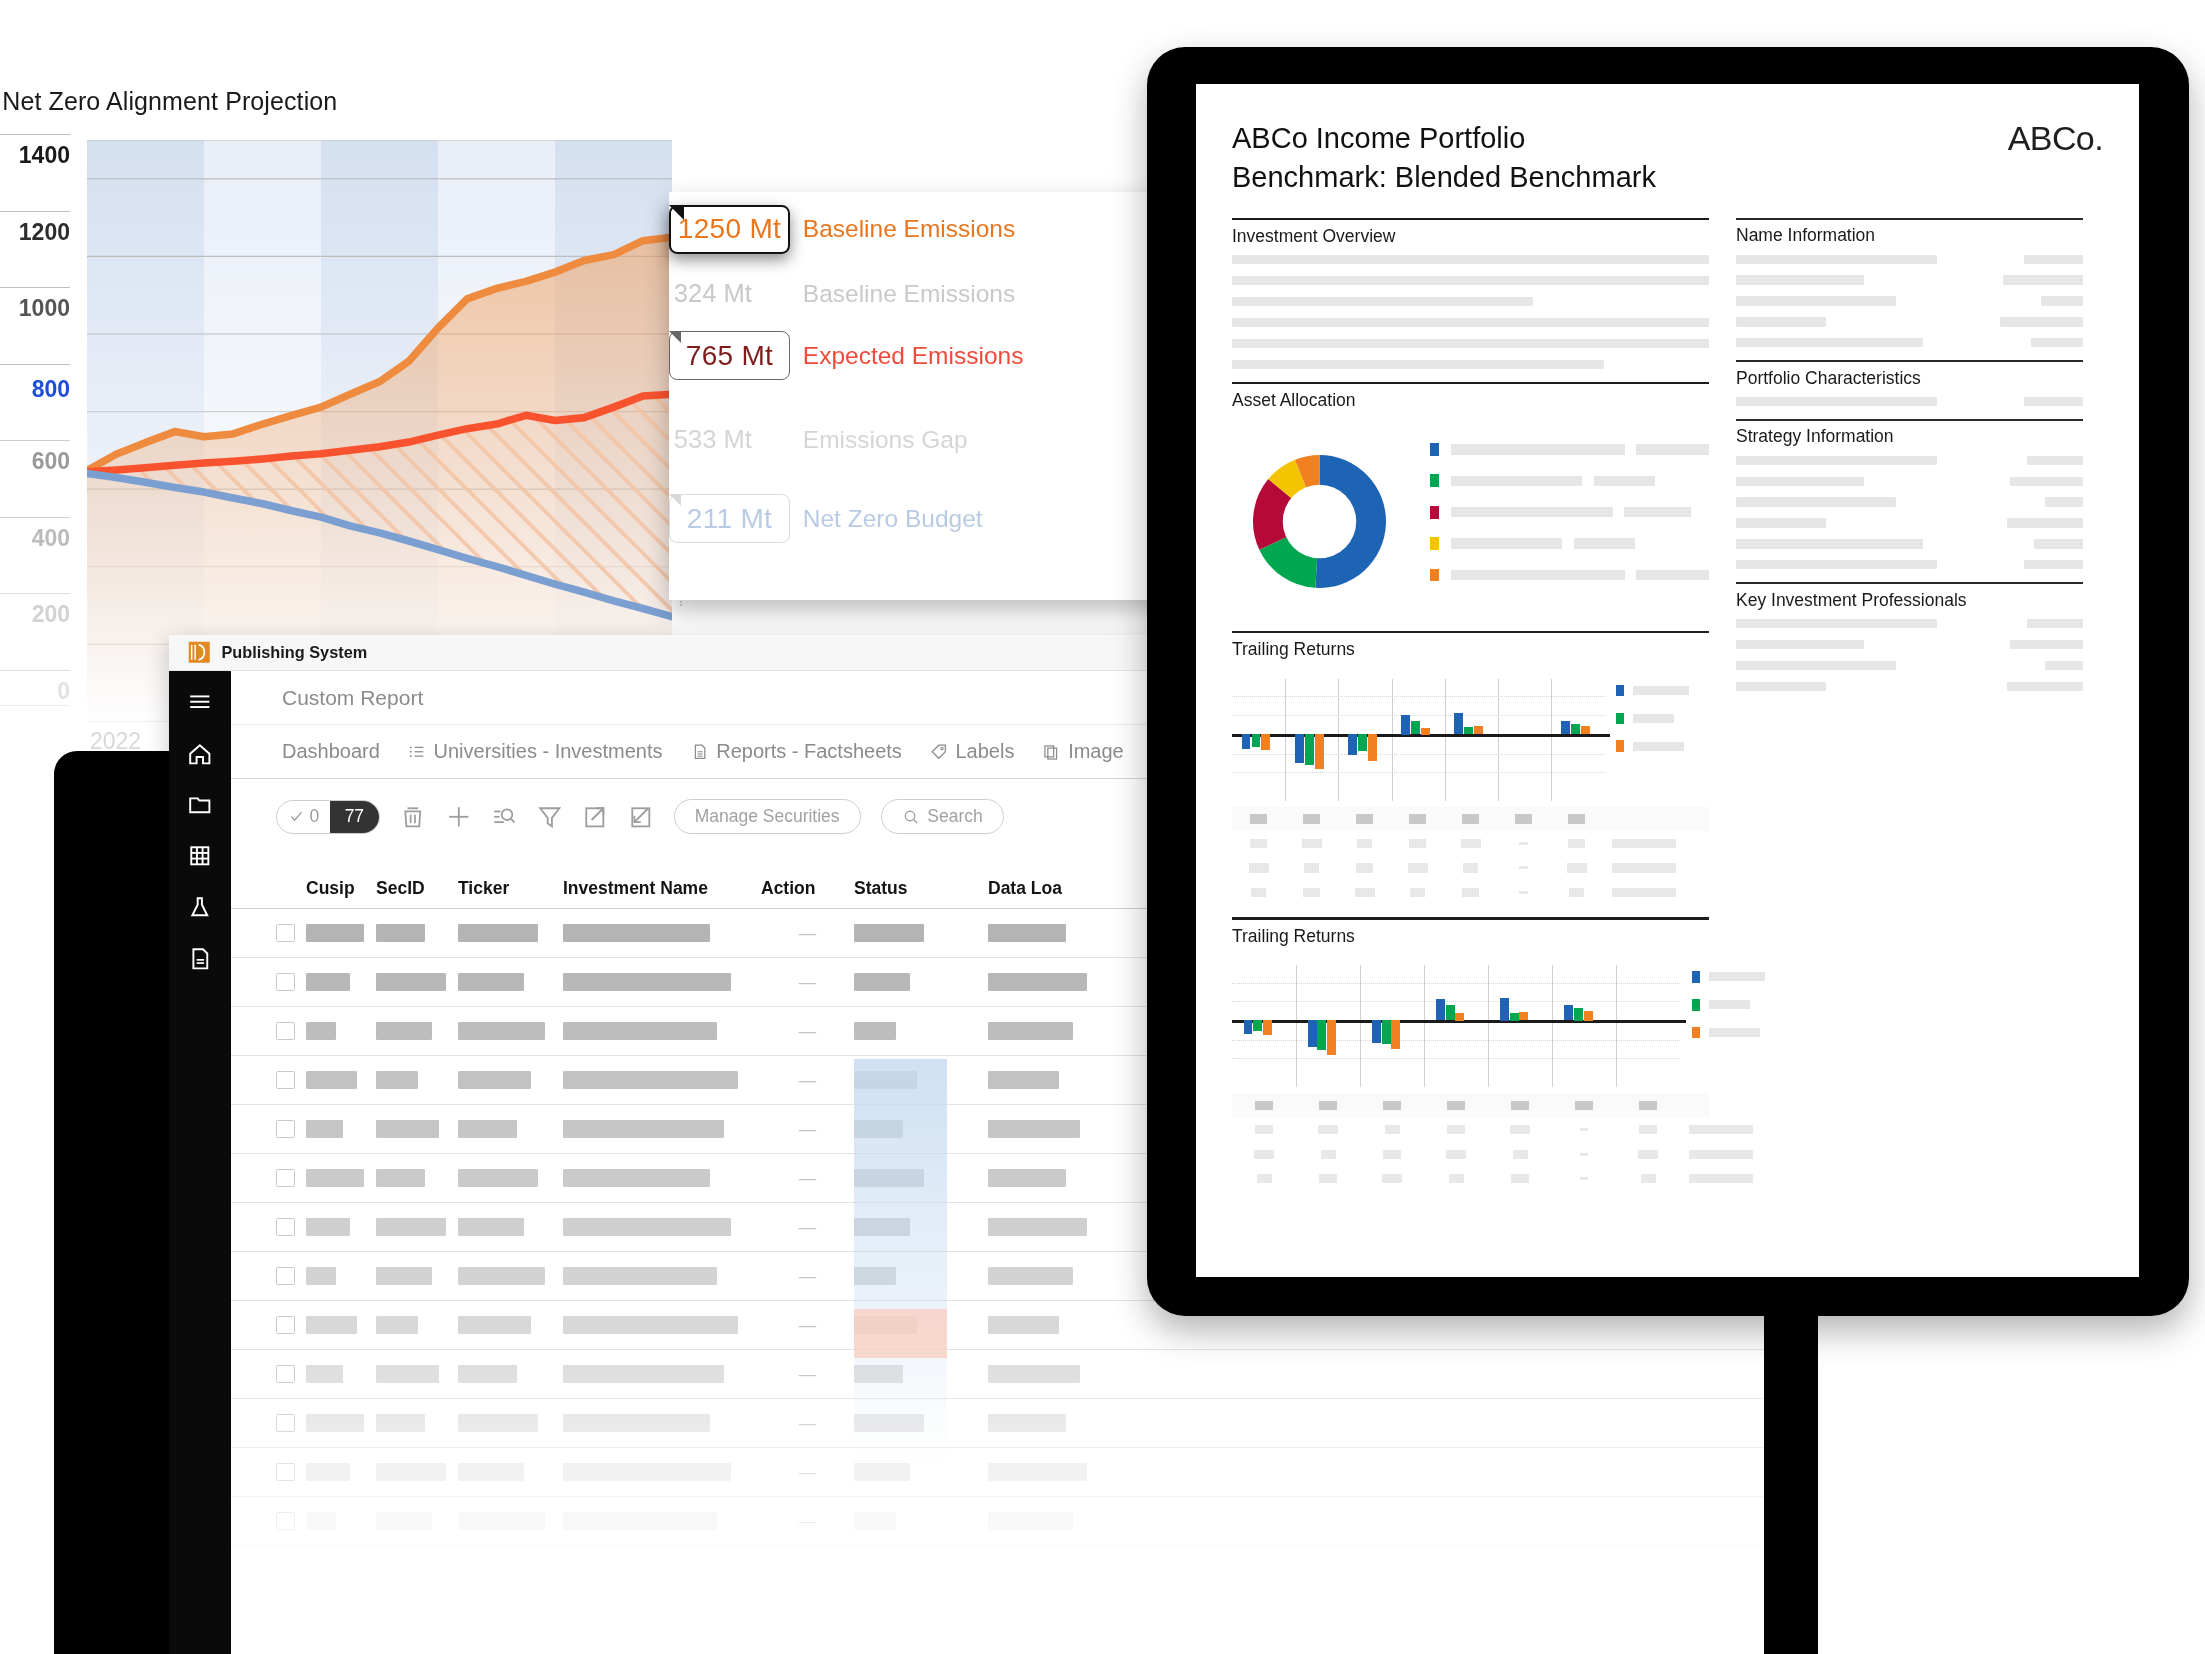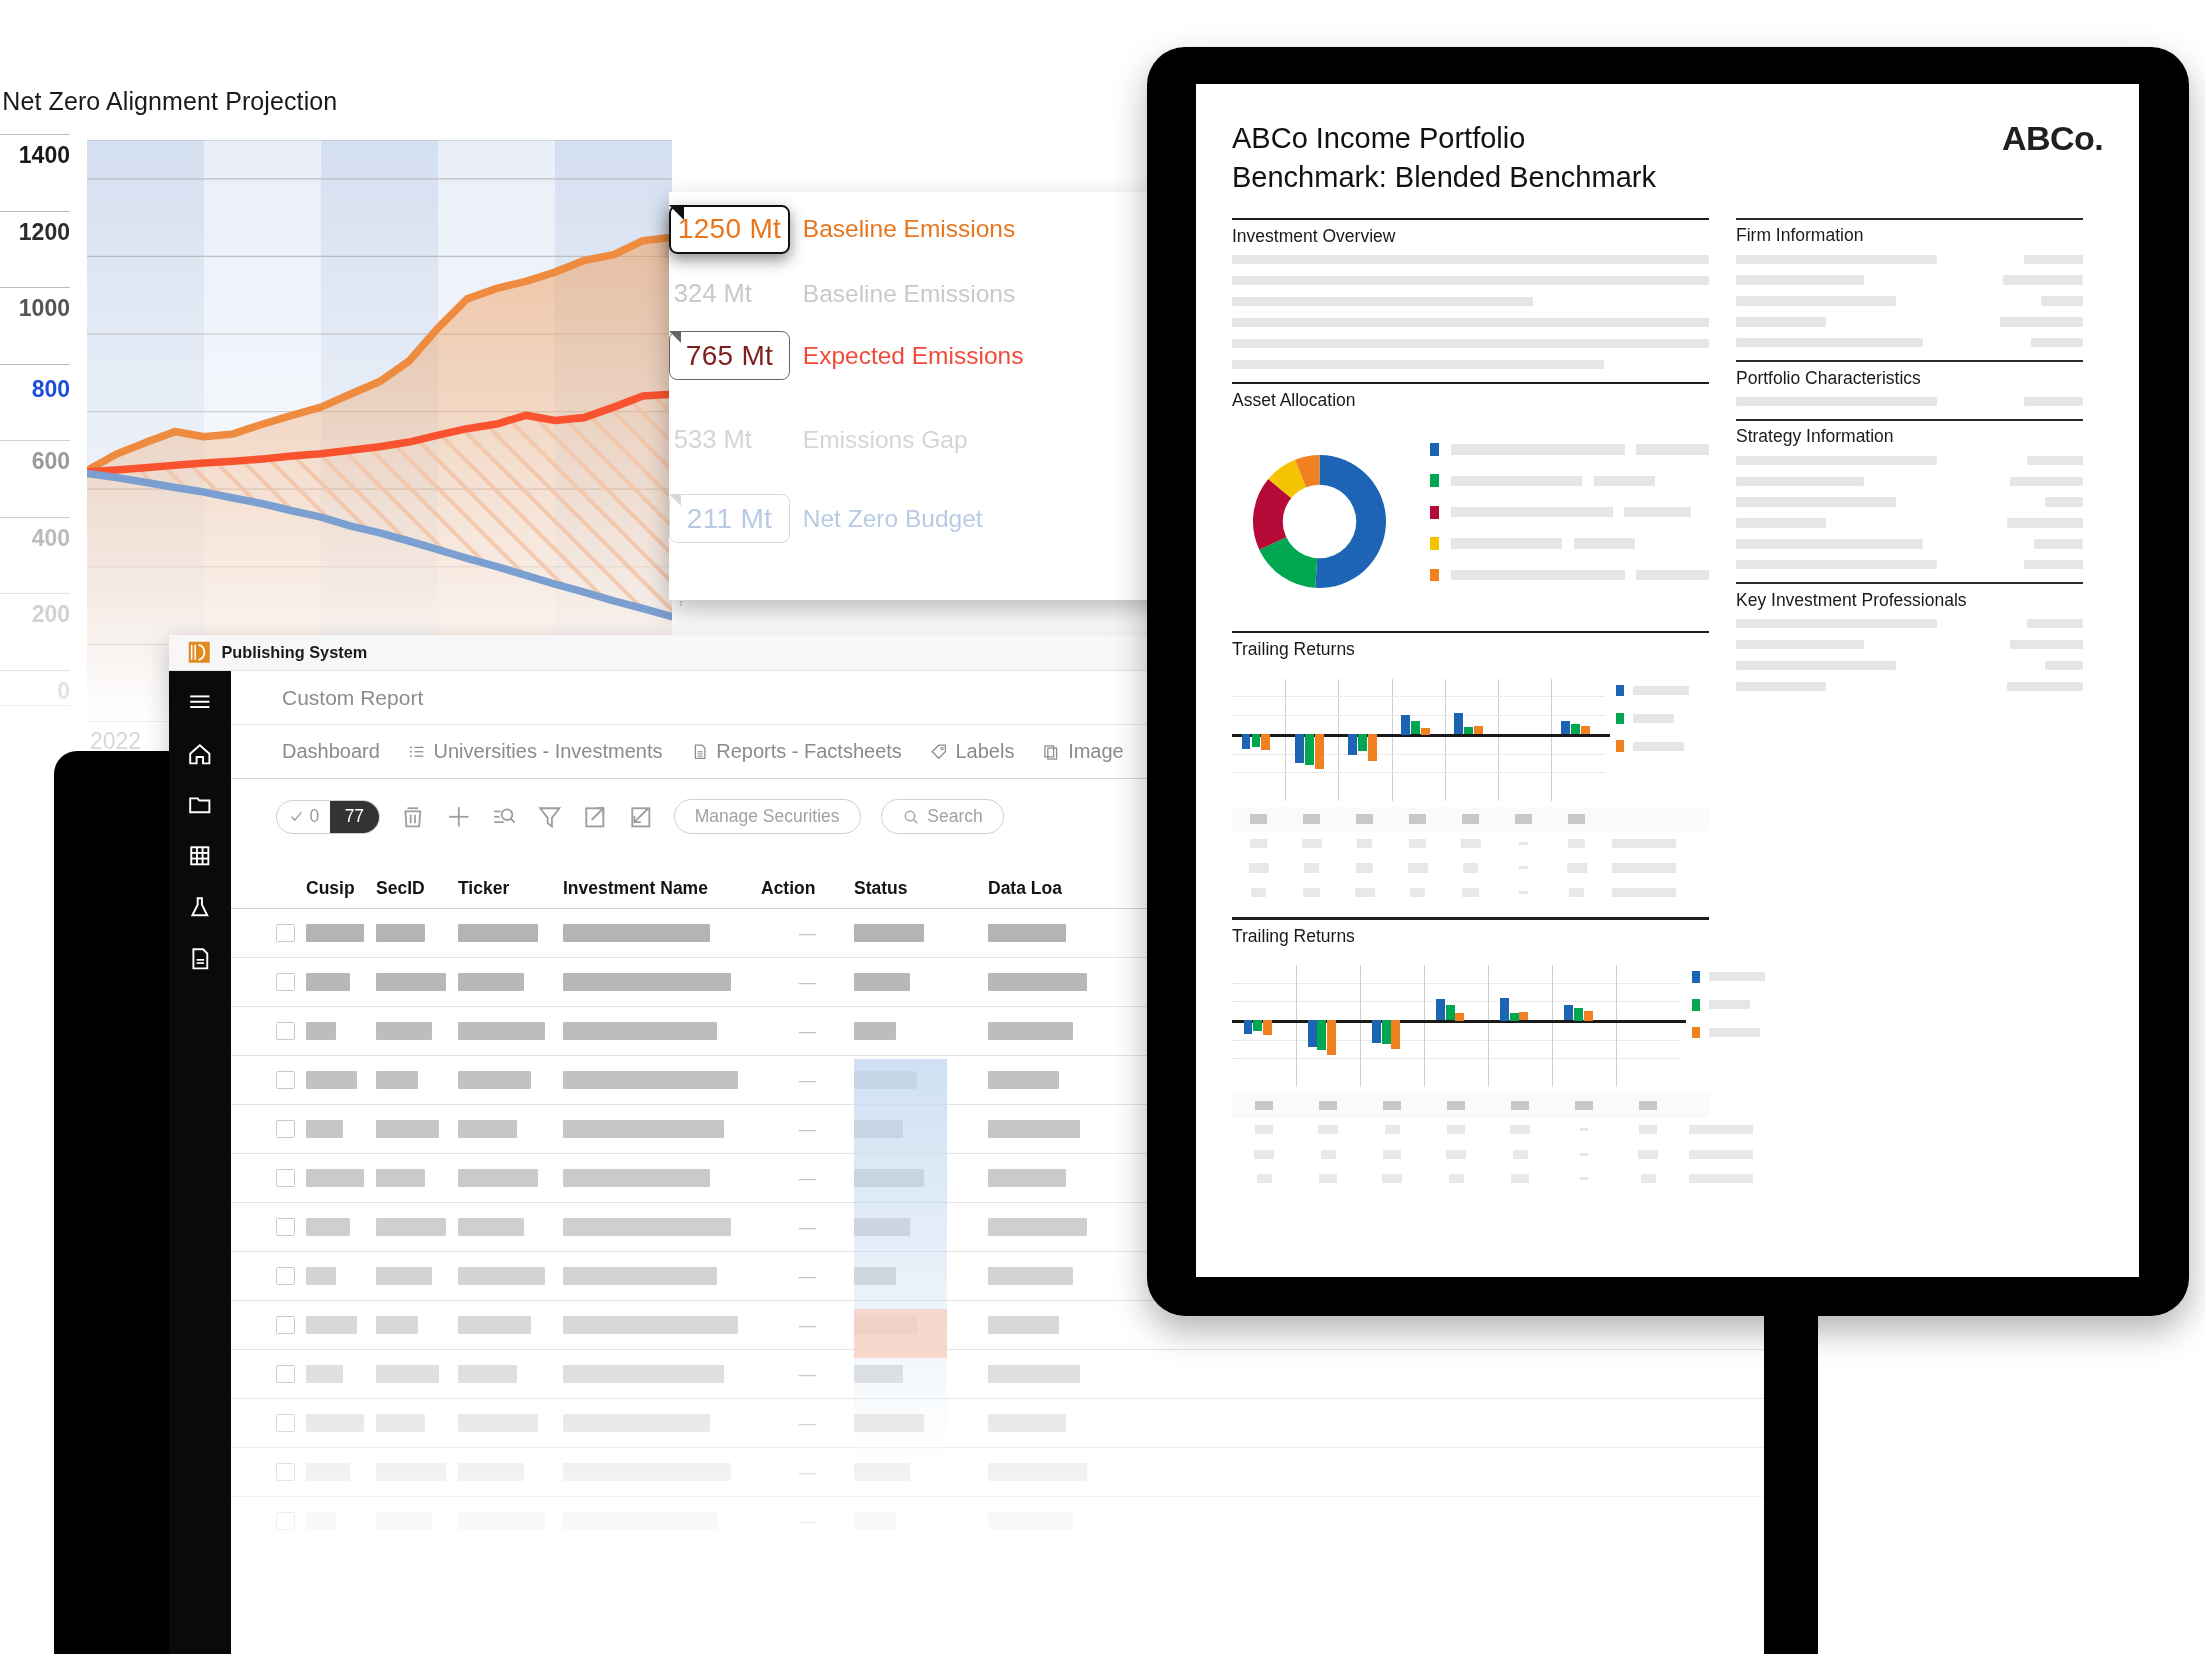--- a/index.html
+++ b/index.html
@@ -160,21 +160,21 @@
     position: absolute; left: 1147px; top: 47px; width: 1042px; height: 1269px;
     background: #000; border-radius: 38px;
     box-shadow: 0 15px 35px rgba(0,0,0,.3);
   }
   #tab-screen {
     position: absolute; left: 1196px; top: 84px; width: 943px; height: 1193px;
     background: #fff; overflow: hidden;
   }
   #rep-head { padding: 35px 36px 0 36px; display: flex; justify-content: space-between; }
   #rep-title { font-size: 29px; line-height: 1.36; color: #111; font-weight: 300; }
-  #rep-logo { font-size: 34px; font-weight: 700; color: #1f1f1f; letter-spacing: -0.6px; }
+  #rep-logo { font-size: 34px; font-weight: 400; color: #1f1f1f; letter-spacing: -0.6px; }
   #rep-cols { display: flex; padding: 0 36px; gap: 27px; margin-top: 20px; }
   #rep-left { width: 477px; }
   #rep-right { width: 347px; }
   .sec { margin-bottom: 12.8px; }
   .sec-rule { height: 2.3px; background: #1d1d1d; }
   .sec-rule.thin { height: 1.7px; background: #2a2a2a; }
   .sec-title { font-size: 17.5px; color: #1a1a1a; padding: 5.8px 0 8.2px; font-weight: 300; }
   .line { height: 9.3px; background: #e6e6e6; border-radius: 1.2px; margin-bottom: 11.6px; }
   .kv { display: flex; align-items: center; justify-content: space-between; margin-bottom: 11.6px; gap: 10.5px; }
   .kv .k { height: 9.3px; background: #e6e6e6; border-radius: 1.2px; }
@@ -1202,21 +1202,21 @@
               </div>
             </div>
           </div>
       </div>
     </div>
 
     <div id="rep-right">
 
       <div class="sec">
         <div class="sec-rule thin"></div>
-        <div class="sec-title">Firm Information</div>
+        <div class="sec-title">Name Information</div>
         <div class="kv">
             <div class="k" style="width:58%"></div>
             <div class="v" style="width:17%"></div>
           </div>
         <div class="kv">
             <div class="k" style="width:37%"></div>
             <div class="v" style="width:23%"></div>
           </div>
         <div class="kv">
             <div class="k" style="width:46%"></div>

